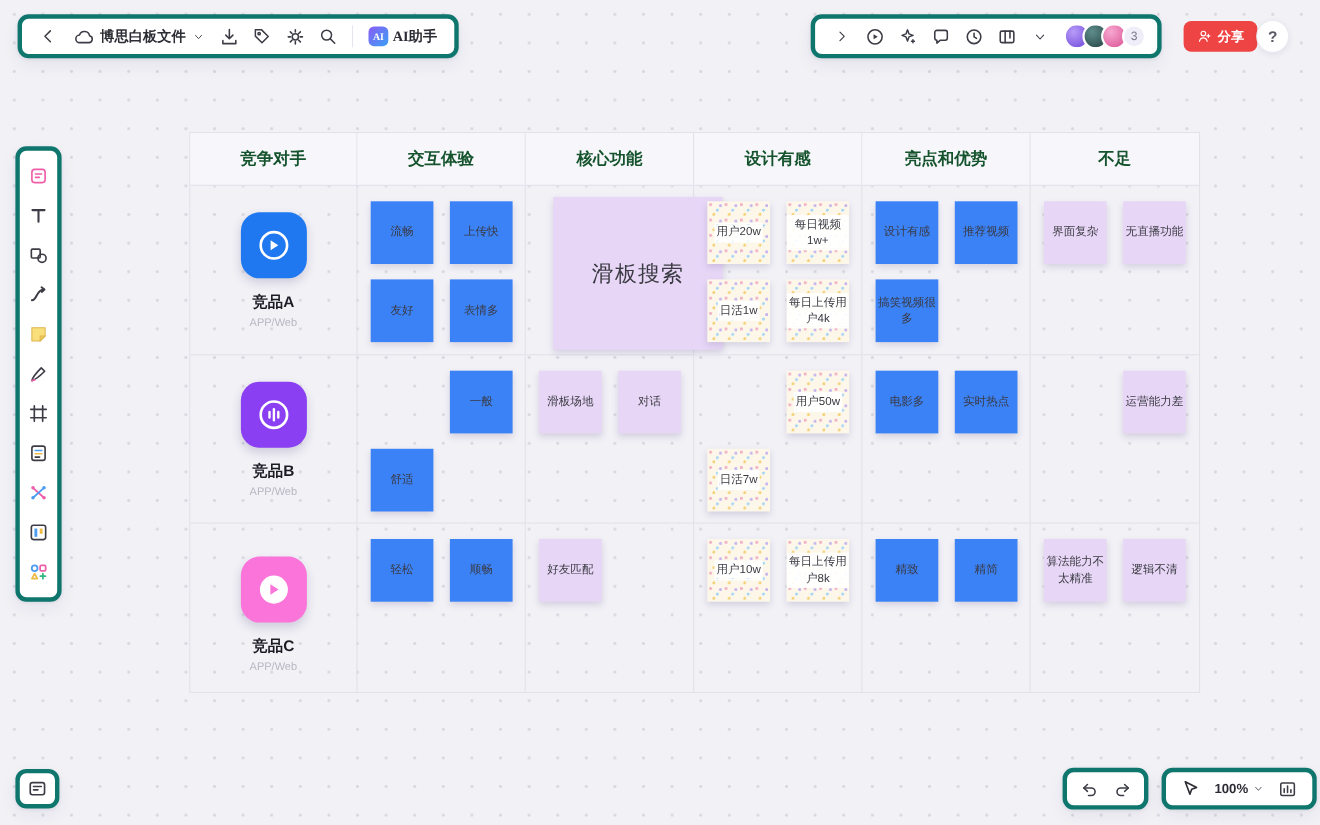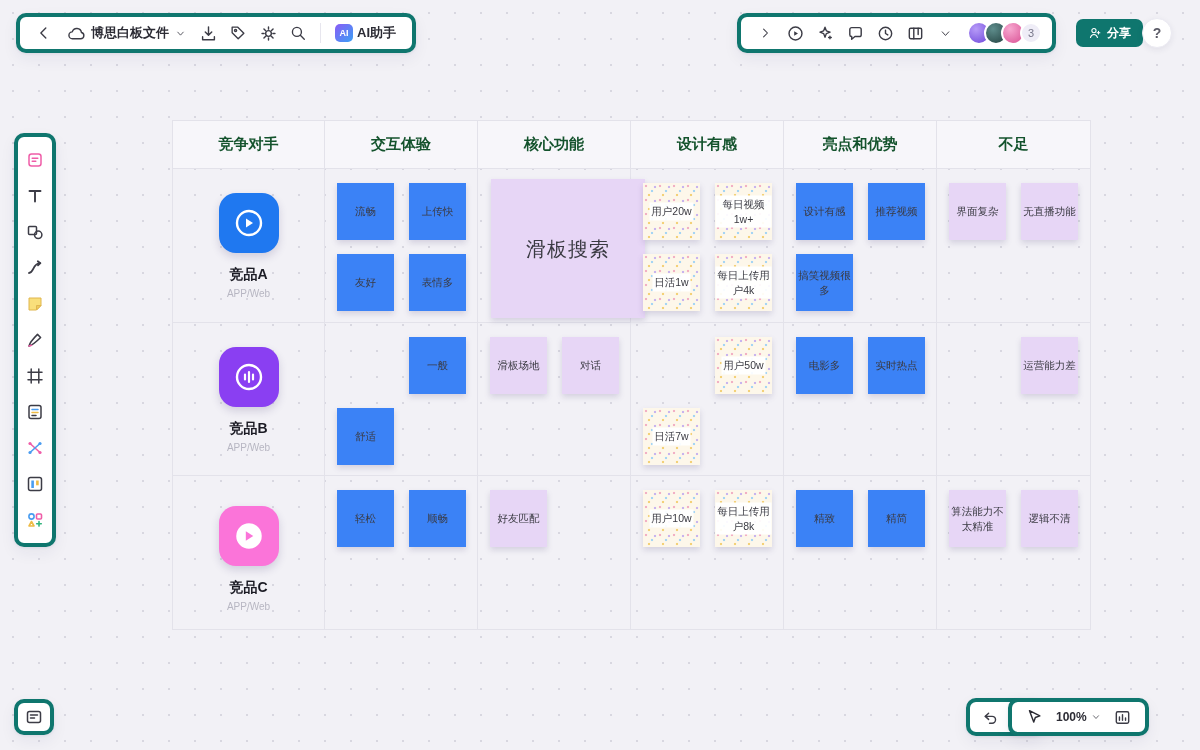--- a/index.html
+++ b/index.html
@@ -21,58 +21,58 @@
     display:flex; align-items:center; justify-content:center; cursor:pointer; flex:0 0 auto;
   }
   .icon-btn svg { display:block; }
   svg.ic { stroke:#3c3c46; fill:none; stroke-width:1.5; stroke-linecap:round; stroke-linejoin:round; }
   .vdiv { width:1px; height:20px; background:#e7e6ee; margin:0 6px; flex:0 0 auto; }
 
   
   .topbar-left { left:16px; top:13px; height:40px; padding:0 10px; gap:2px; }
   .file-menu { display:flex; align-items:center; gap:6px; padding:4px 6px; border-radius:6px; cursor:pointer; }
   .file-title { font-size:13px; font-weight:600; color:#2c2c35; white-space:nowrap; }
-  .ai-btn { display:flex; align-items:flex-end; gap:4px; border:none; background:transparent; cursor:pointer; padding:4px 6px; }
+  .ai-btn { display:flex; align-items:flex-end; gap:4px; border:none; background:transparent; cursor:pointer; padding:4px 6px;font-family:Liberation Serif, serif; }
   .ai-mark {
     width:18px; height:18px; border-radius:5px; color:#fff; font-size:9px; font-weight:800;
     background:linear-gradient(135deg,#8a5cf6,#3aa0f5); display:flex; align-items:center; justify-content:center;
   }
   .ai-text { font-size:13px; font-weight:600; color:#2c2c35; }
 
   
   .topbar-right { left:737px; top:13px; height:40px; padding:0 10px; gap:2px; }
   .avatars { display:flex; align-items:center; margin-left:6px; }
   .avatar { width:24px; height:24px; border-radius:50%; border:2px solid #fff; margin-left:-7px; flex:0 0 auto; }
   .avatar.a1 { background:radial-gradient(circle at 35% 30%,#b79bf8,#6c46d9); margin-left:0; }
   .avatar.a2 { background:radial-gradient(circle at 35% 30%,#5e8d8c,#22403f); }
   .avatar.a3 { background:radial-gradient(circle at 35% 30%,#f7a8d0,#d94f93); }
   .avatar-count {
     width:22px; height:22px; border-radius:50%; background:#efedf7; color:#77768a;
     font-size:11px; display:flex; align-items:center; justify-content:center; margin-left:-5px; border:2px solid #fff;
   }
   .share-btn {
     position:absolute; left:1076px; top:19px; height:28px; padding:0 12px; border:none; border-radius:7px;
-    background:#0f766e; color:#fff; font-size:12px; font-weight:600; display:flex; align-items:center; gap:5px; cursor:pointer;
+    background:#ef4444; color:#fff; font-size:12px; font-weight:600; display:flex; align-items:center; gap:5px; cursor:pointer;
     font-family:inherit;
   }
   .help-btn {
     position:absolute; left:1142px; top:18px; width:30px; height:30px; border-radius:50%;
     background:#fff; border:1px solid #ebeaf2; box-shadow:0 2px 6px rgba(40,35,80,.08);
     color:#5a5a66; font-size:14px; font-weight:700; cursor:pointer; display:flex; align-items:center; justify-content:center;
     font-family:inherit;
   }
 
   
   .tool-rail { left:14px; top:133px; width:42px; flex-direction:column; padding:8px 0; gap:6px; justify-content:flex-start; }
   .tool-rail .icon-btn { width:30px; height:30px; }
 
   
   .bl-btn { left:14px; top:699px; width:40px; height:36px; justify-content:center; cursor:pointer; }
   .br-undoredo { left:966px; top:698px; height:38px; padding:0 6px; gap:2px; }
-  .br-controls { left:1008px; top:698px; height:38px; padding:0 8px; gap:4px; }
+  .br-controls { left:1056px; top:698px; height:38px; padding:0 8px; gap:4px; }
   .zoom-btn { display:flex; align-items:center; gap:4px; border:none; background:transparent; cursor:pointer; padding:4px; font-family:inherit; }
   .zoom-text { font-size:12px; font-weight:600; color:#2c2c35; }
 
   
   .board {
     position:absolute; left:172px; top:120px;
     display:grid; grid-template-columns:152px repeat(5,153px); grid-template-rows:48px 154px 153px 153px;
     border:1px solid #e3e2ea;
   }
   .hcell {
@@ -99,21 +99,21 @@
   .dotsbg {
     background-color:#fdf7ea;
     background-image:
       radial-gradient(circle at 3px 3px, #f2b0c4 1.1px, transparent 1.6px),
       radial-gradient(circle at 9px 8px, #a5d5f4 1.1px, transparent 1.6px),
       radial-gradient(circle at 6px 12px, #f3d178 1.1px, transparent 1.6px),
       radial-gradient(circle at 12px 4px, #c8b4ee 1.1px, transparent 1.6px);
     background-size:14px 14px;
   }
   .dotsbg span { background:rgba(255,255,255,.92); box-shadow:0 0 0 1.5px rgba(255,255,255,.92); }
-  .big { width:154px; height:139px; font-size:20px; font-weight:500; letter-spacing:1px; margin:10px 13px; }
+  .big { width:154px; height:139px; font-size:20px; font-weight:500; letter-spacing:1px; margin:10px 25px; }
 
   .comp { display:flex; flex-direction:column; align-items:center; padding-top:24px; }
   .app-tile { width:60px; height:60px; border-radius:17px; display:flex; align-items:center; justify-content:center; cursor:pointer;
     box-shadow:0 4px 9px rgba(60,50,110,.18); }
   .tile-blue   { background:#1f78f0; }
   .tile-purple { background:#8a3ff2; }
   .tile-pink   { background:#fb74d9; }
   .comp-name { margin-top:13px; font-size:14px; font-weight:700; color:#1b1b24; }
   .comp-platform { margin-top:4px; font-size:10px; color:#b7b6c2; }
 </style>

